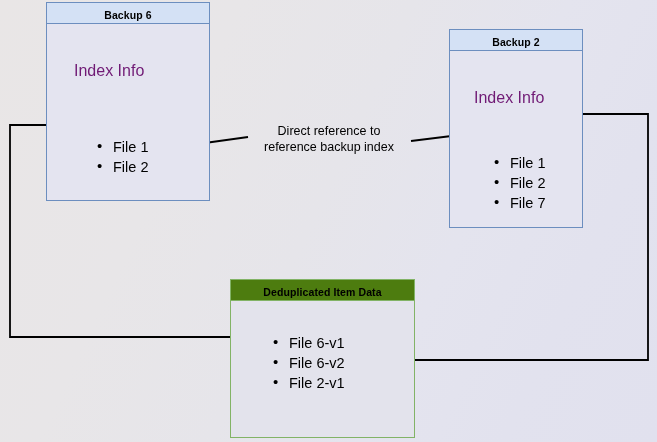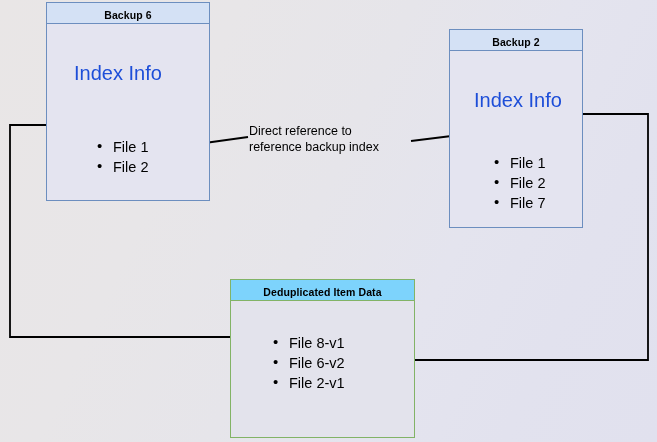--- a/index.html
+++ b/index.html
@@ -70,32 +70,32 @@
     background: #d4e1f5;
     border-bottom: 1.6px solid #6c8ebf;
   }
 
   
   .box.green {
     border: 1.6px solid #82b366;
     background: #e3e3ec;
   }
   .box.green .box-header {
-    background: #7dd3fc;
+    background: #4d7c0f;
     border-bottom: 1.6px solid #82b366;
   }
 
   #box-backup-1 { left: 46px;  top: 2px;   width: 164px; height: 199px; }
   #box-backup-2 { left: 449px; top: 2px;   width: 134px; height: 199px; margin-top: 27px; }
   #box-dedup    { left: 230px; top: 279px; width: 185px; height: 159px; }
 
   .index-label {
     position: absolute;
-    font-size: 20px;
-    color: #1d4ed8;
+    font-size: 16px;
+    color: #701a75;
     white-space: nowrap;
   }
   #box-backup-1 .index-label { left: 27px; top: 38px; }
   #box-backup-2 .index-label { left: 24px; top: 38px; }
 
   ul.file-list {
     position: absolute;
     margin: 0;
     padding: 0;
     list-style: none;
@@ -120,21 +120,21 @@
   #list-backup-1 { left: 50px; top: 113px; }
   #list-backup-2 { left: 44px; top: 102px; }
   #list-dedup    { left: 42px; top: 32px; }
 
   
   #annotation {
     position: absolute;
     left: 249px;
     top: 123px;
     width: 160px;
-    text-align: left;
+    text-align: center;
     font-size: 12.5px;
     line-height: 16px;
     color: #000;
   }
   #annotation .ln { display: block; white-space: nowrap; }
 </style>
 </head>
 <body>
 
 <div id="canvas">
@@ -183,21 +183,21 @@
         <li>File 2</li>
         <li>File 7</li>
       </ul>
     </div>
   </div>
 
   <div class="box green" id="box-dedup">
     <div class="box-header">Deduplicated Item Data</div>
     <div class="box-body">
       <ul class="file-list" id="list-dedup">
-        <li>File 8-v1</li>
+        <li>File 6-v1</li>
         <li>File 6-v2</li>
         <li>File 2-v1</li>
       </ul>
     </div>
   </div>
 
   <div id="annotation">
     <span class="ln">Direct reference to</span>
     <span class="ln">reference backup index</span>
   </div>

